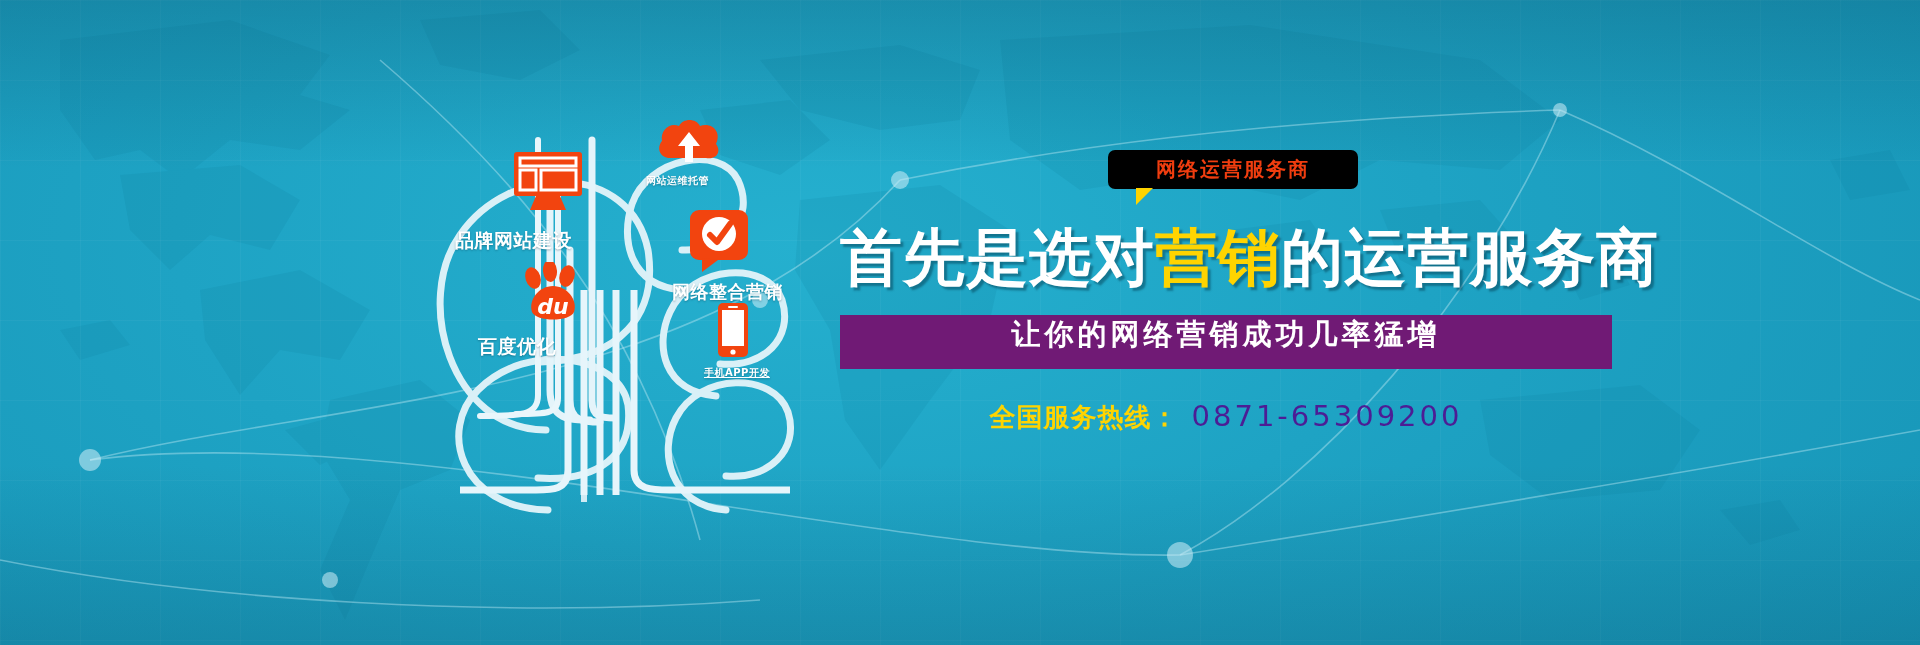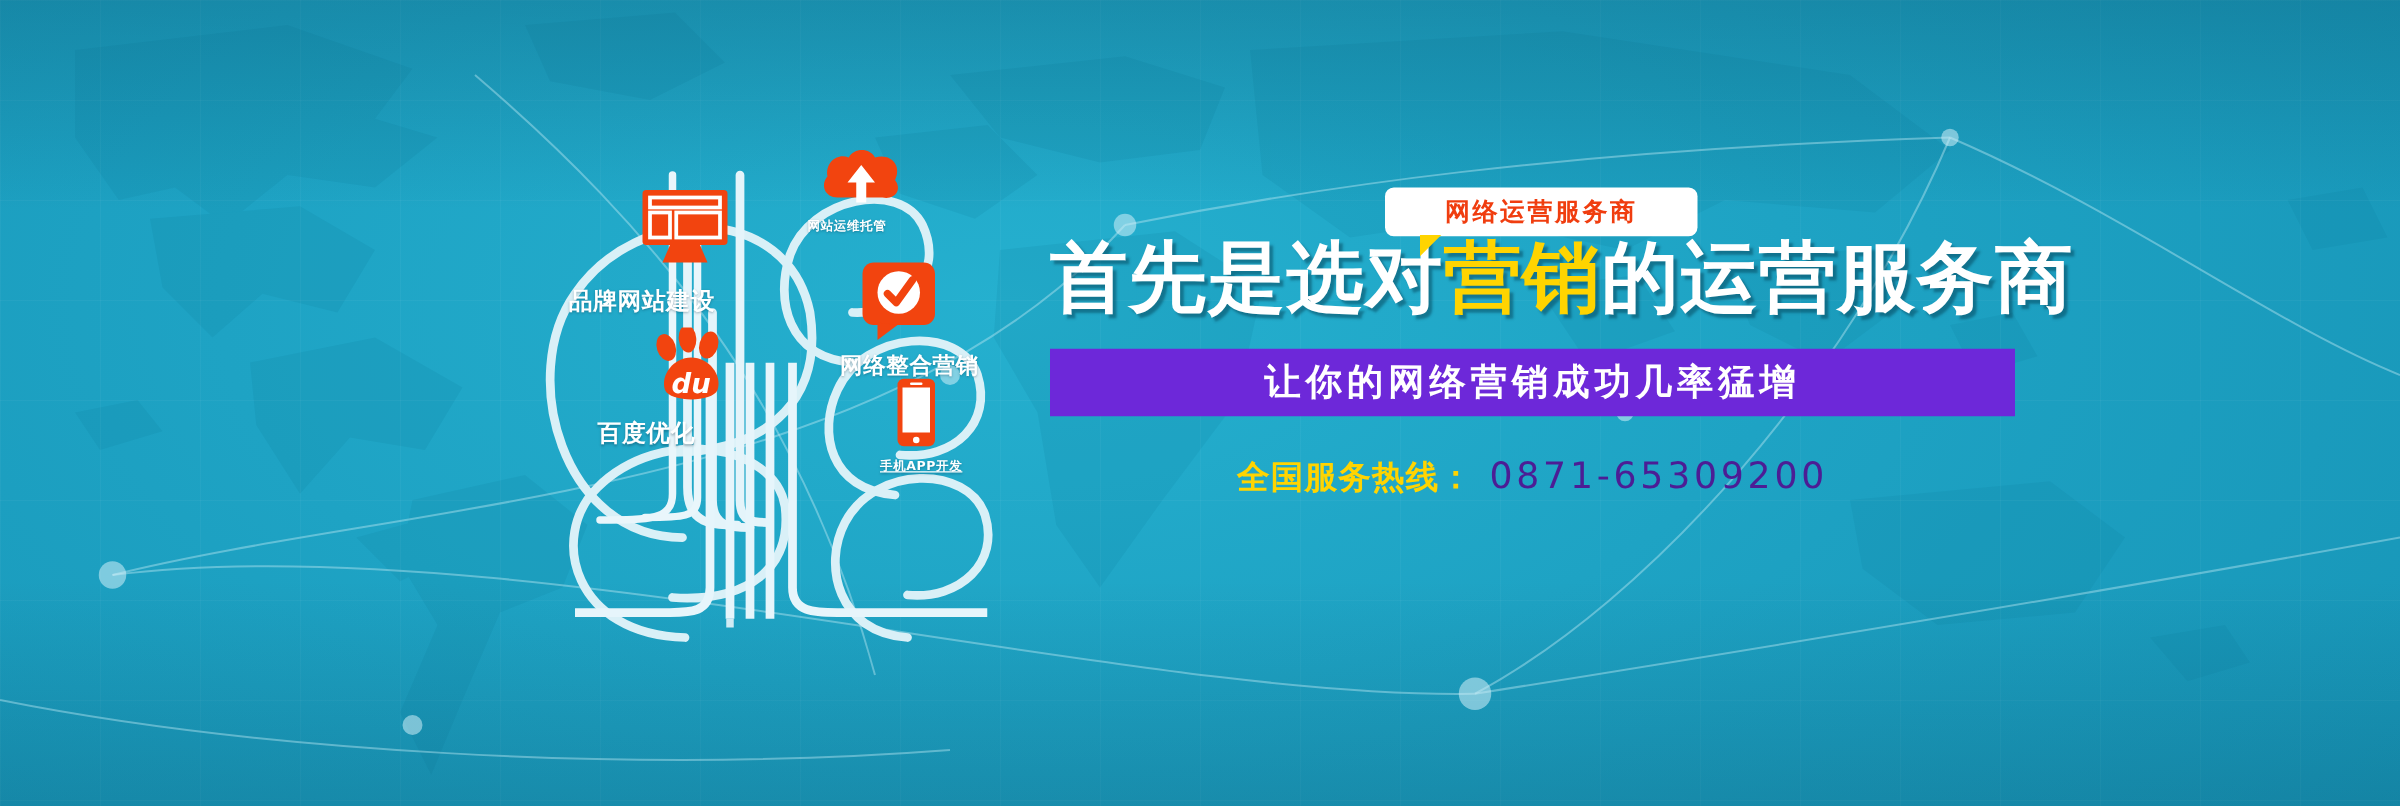--- a/index.html
+++ b/index.html
@@ -56,21 +56,21 @@
   .lbl-big { font-size: 19px; font-weight: 700; }
   .lbl-mid { font-size: 18px; font-weight: 700; }
   .lbl-sm  { font-size: 10px; font-weight: 700; }
 
   
   .content { position: absolute; left: 840px; top: 150px; width: 800px; }
 
   .badge-wrap { position: relative; margin-left: 268px; width: 250px; }
   .badge {
     position: relative;
-    background: #ffffff;
+    background: #000000;
     border-radius: 7px;
     padding: 9px 4px 10px;
     text-align: center;
   }
   .badge-text {
     color: #f03d0f;
     font-size: 20px;
     font-weight: 700;
     letter-spacing: 2px;
     line-height: 1;
@@ -78,37 +78,38 @@
   }
   .badge-tail {
     position: absolute;
     left: 28px; bottom: -16px;
     width: 0; height: 0;
     border-left: 17px solid #ffd400;
     border-bottom: 17px solid transparent;
   }
 
   .headline {
+    margin-top: 36px;
     font-size: 62px;
     font-weight: 700;
     line-height: 1.06;
     color: #ffffff;
     letter-spacing: 1px;
     white-space: nowrap;
     text-shadow: 3px 3px 2px rgba(3,55,75,.45);
   }
   .headline .hl { color: #ffd400; }
 
   .subbar {
     margin-top: 24px;
     width: 772px;
     height: 54px;
-    background: #6d28d9;
+    background: #701a75;
     display: flex;
-    align-items: center;
+    align-items: flex-start;
     justify-content: center;
   }
   .subbar-text {
     color: #ffffff;
     font-size: 29px;
     font-weight: 700;
     letter-spacing: 4px;
     white-space: nowrap;
   }
 

